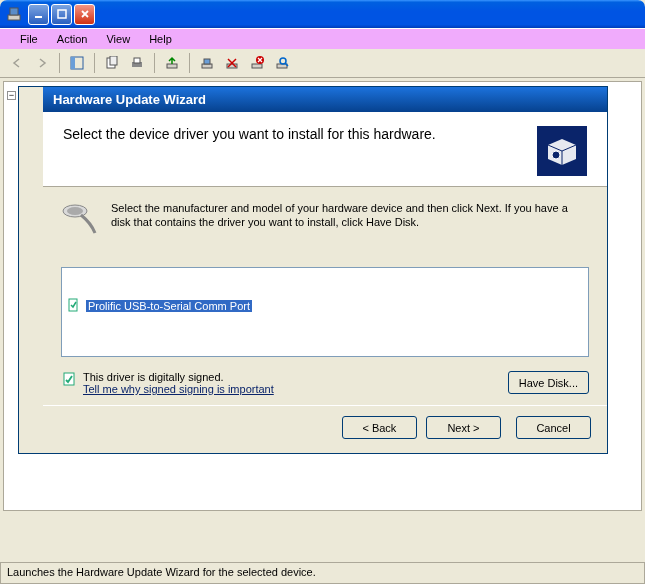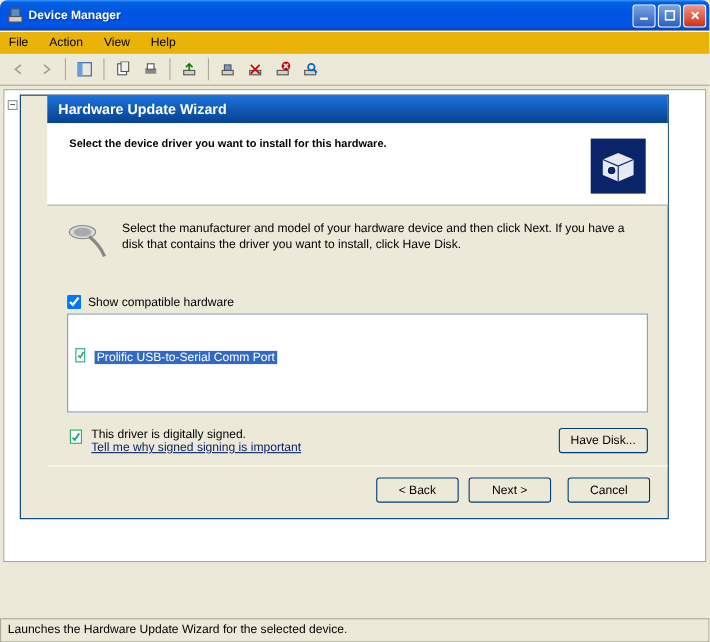--- a/index.html
+++ b/index.html
@@ -5,36 +5,36 @@
 * { box-sizing: border-box; margin: 0; padding: 0; font-family: Tahoma, sans-serif; font-size: 11px; }
 body { background: #ece9d8; width: 645px; height: 584px; overflow: hidden; position: relative; }
 
 .titlebar { height: 28px; background: linear-gradient(to bottom, #3a95ff 0%, #0060e0 8%, #0054e3 40%, #0054e3 88%, #003db8 100%); display: flex; align-items: center; padding: 0 3px 0 6px; color: #fff; font-weight: bold; font-size: 13px; border-radius: 7px 7px 0 0; }
 .titlebar .icon-slot { width: 16px; height: 16px; margin-right: 4px; }
 .titlebar .title-text { flex: 1; text-shadow: 1px 1px 1px rgba(0,0,0,.3); }
 .winbtn { width: 21px; height: 21px; margin-left: 2px; border-radius: 3px; border: 1px solid #fff; display: flex; align-items: center; justify-content: center; cursor: pointer; }
 .winbtn.min, .winbtn.max { background: linear-gradient(to bottom, #7ba4e0, #2a5fc0); }
 .winbtn.close { background: linear-gradient(to bottom, #f59585, #d03012); }
 
-.menubar { background: #eab308; padding: 2px 0; border-top: 1px solid #fff; }
+.menubar { background: #f0abfc; padding: 2px 12px; border-top: 1px solid #fff; }
 .menubar span { display: inline-block; padding: 2px 8px; cursor: pointer; }
 
 .toolbar { background: #ece9d8; padding: 3px 6px; border-bottom: 1px solid #aca899; display: flex; align-items: center; gap: 3px; }
 .tbtn { width: 22px; height: 22px; display: inline-flex; align-items: center; justify-content: center; border: 1px solid transparent; cursor: pointer; }
 .tbtn.disabled { opacity: .4; cursor: default; }
 .tsep { width: 1px; height: 20px; background: #aca899; margin: 0 3px; }
 
 .tree-area { background: #fff; border: 1px solid #aca899; margin: 3px; height: 430px; padding: 3px; position: relative; }
 .tree-row { display: flex; align-items: center; gap: 4px; padding: 1px 0; }
 .expander { width: 9px; height: 9px; border: 1px solid #919191; font-size: 9px; line-height: 7px; text-align: center; background: #fff; cursor: pointer; }
 
 .wizard { position: absolute; top: 4px; left: 14px; width: 590px; background: #ece9d8; border: 1px solid #003c74; padding-left: 24px; }
 .wizard-header { background: linear-gradient(to bottom, #1c72dc 0%, #06418e 100%); color: #fff; font-weight: bold; font-size: 13px; padding: 5px 10px; }
 .wizard-top { background: #fff; padding: 14px 20px 10px 20px; border-bottom: 1px solid #aca899; display: flex; align-items: flex-start; }
-.wizard-top .heading { flex: 1; font-weight: bold; font-size: 10px; }
+.wizard-top .heading { flex: 1; font-weight: normal; font-size: 14px; }
 .wizard-top .bigicon { width: 50px; height: 50px; background: #0a246a; display: flex; align-items: center; justify-content: center; }
 .wizard-body { padding: 14px 18px 10px 18px; }
 .instr-row { display: flex; gap: 10px; margin-bottom: 30px; }
 .instr-row .porticon { width: 40px; flex: none; }
 .checkbox-row { display: flex; align-items: center; gap: 6px; margin-bottom: 4px; }
 .checkbox-row input { width: 13px; height: 13px; }
 .model-list { border: 1px solid #7f9db9; background: #fff; height: 90px; }
 .model-header { background: #ece9d8; padding: 2px 6px; border-bottom: 1px solid #d4d0c8; }
 .model-item { display: flex; align-items: center; gap: 4px; padding: 1px 4px; margin-top: 28px; }
 .model-item span.label { background: #316ac5; color: #fff; padding: 0 2px; }
@@ -51,21 +51,20 @@
 </head>
 <body>
 
 <div class="titlebar">
   <span class="icon-slot">
     <svg width="16" height="16" viewBox="0 0 16 16">
         <rect x="2" y="9" width="12" height="5" fill="#d4d0c8" stroke="#555"></rect>
         <rect x="4" y="2" width="8" height="7" fill="#5a8cc8" stroke="#555"></rect>
       </svg>
   </span>
-  <span class="title-text">Device Manager</span>
   <div class="winbtn min">
       <svg width="10" height="10">
         <rect x="1" y="7" width="7" height="2" fill="#fff"></rect>
       </svg>
     </div>
   <div class="winbtn max">
       <svg width="10" height="10">
         <rect x="1" y="1" width="8" height="8" fill="none" stroke="#fff" stroke-width="1.5"></rect>
       </svg>
     </div>
@@ -175,24 +174,20 @@
     <div class="wizard-body">
       <div class="instr-row">
         <div class="porticon">
           <svg width="38" height="34" viewBox="0 0 38 34">
               <ellipse cx="14" cy="10" rx="12" ry="6" fill="#d9d9d9" stroke="#888"></ellipse>
               <ellipse cx="14" cy="10" rx="8" ry="4" fill="#aaa"></ellipse>
               <path d="M20 14 Q30 22 34 32" fill="none" stroke="#888" stroke-width="3"></path>
             </svg>
         </div>
         <div style="line-height:1.3">Select the manufacturer and model of your hardware device and then click Next. If you have a disk that contains the driver you want to install, click Have Disk.</div>
-      </div>
-      <div class="checkbox-row">
-        <input type="checkbox" checked="" style="">
-        <span>Show compatible hardware</span>
       </div>
       <div class="model-list">
         <div class="model-item">
           <span><svg width="16" height="16">
                 <rect x="3" y="2" width="8" height="12" fill="#fff" stroke="#2a7"></rect>
                 <path d="M5 8 L7 10 L10 5" fill="none" stroke="#2a7" stroke-width="1.5"></path>
               </svg></span>
           <span class="label">Prolific USB-to-Serial Comm Port</span>
         </div>
       </div>

